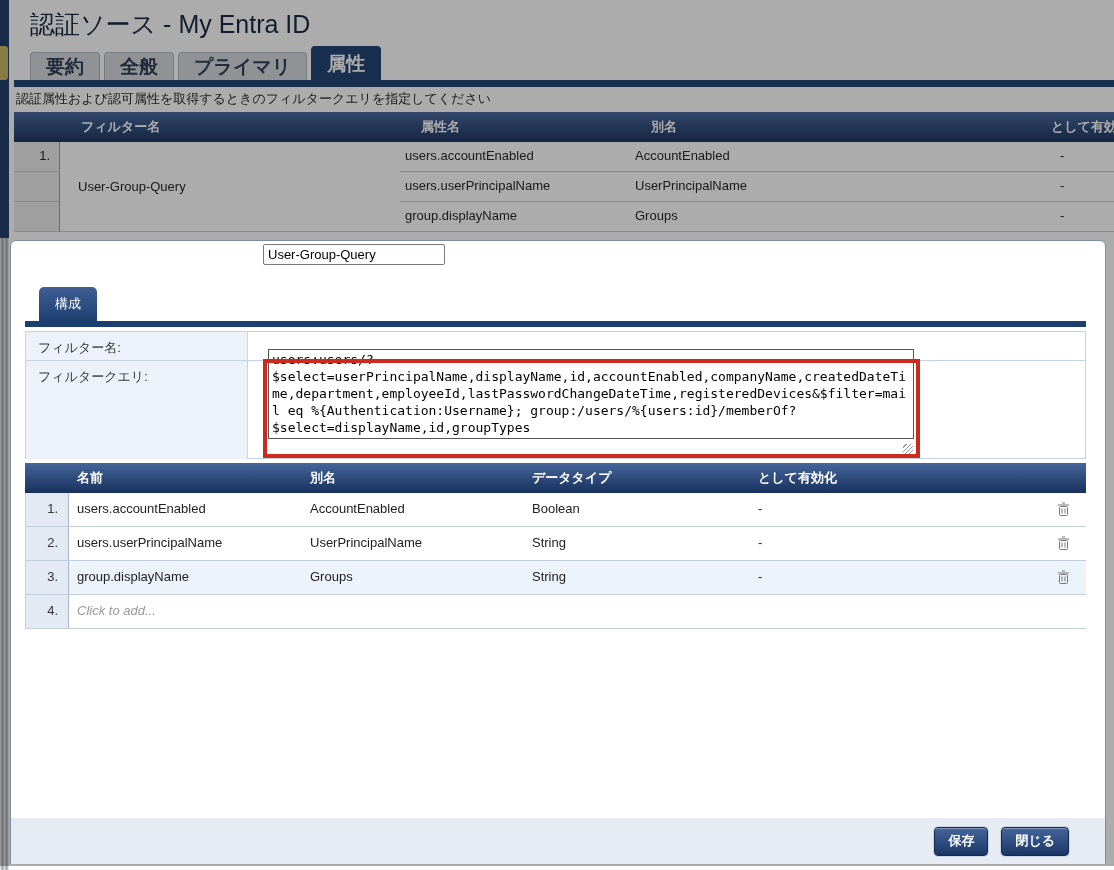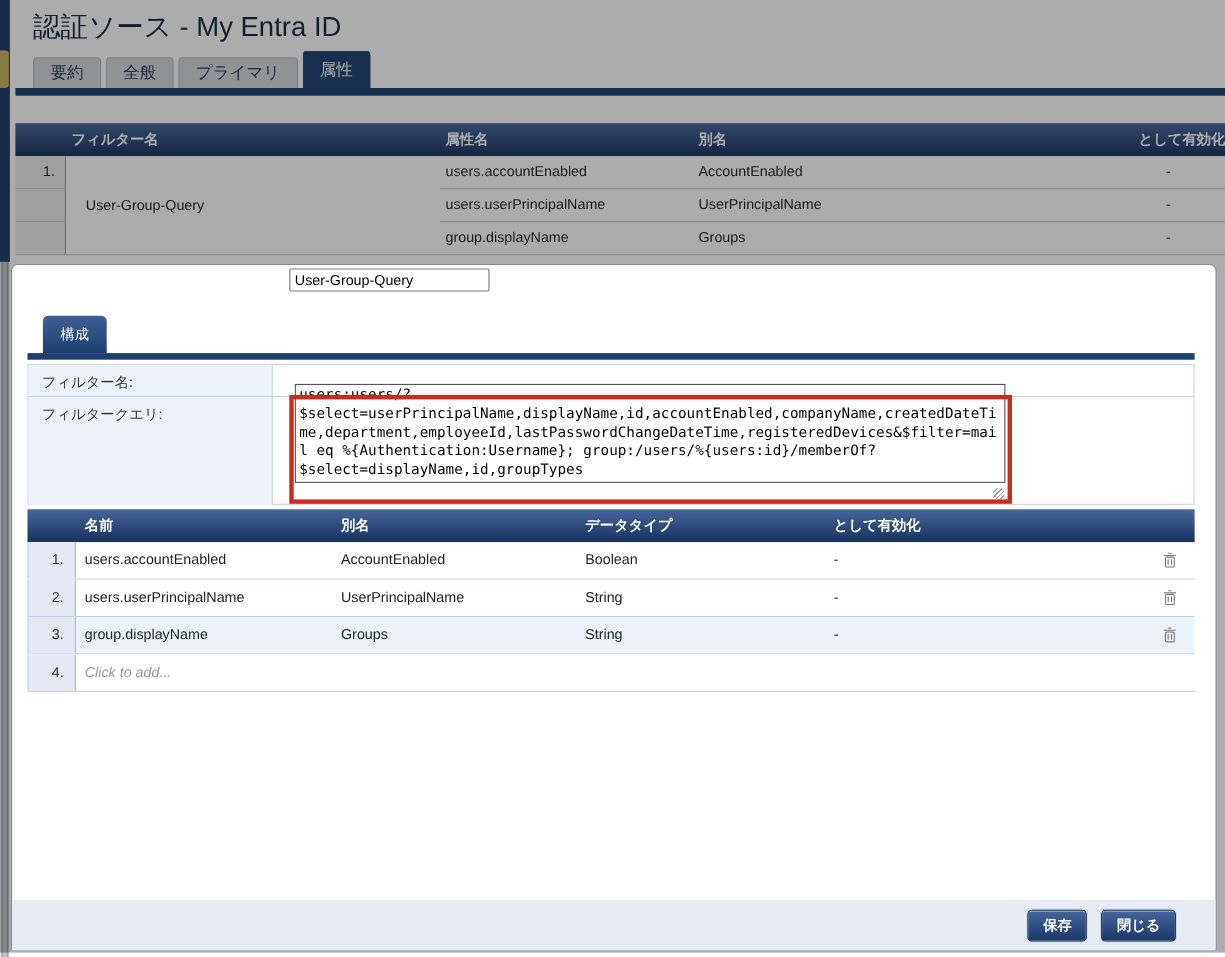--- a/index.html
+++ b/index.html
@@ -10,30 +10,30 @@
   .left-strip{position:absolute;left:0;top:0;width:9px;height:870px;
     background:linear-gradient(90deg,#ffffff 0,#9aa0a8 22%,#d5d8dc 50%,#9aa0a8 78%,#ffffff 100%);}
   .left-strip-top{position:absolute;left:0;top:0;width:9px;height:238px;background:#1c3a66;}
   .left-strip-gold{position:absolute;left:0;top:46px;width:8px;height:34px;background:#c9b65c;border-radius:0 3px 3px 0;}
 
   
   .page-title{position:absolute;left:30px;top:8px;font-size:25px;color:#14233c;}
   .tabs{position:absolute;left:30px;top:46px;height:34px;display:flex;align-items:flex-end;gap:4px;}
   .tab{display:flex;align-items:center;justify-content:center;height:27px;padding:0 15px;
        background:#d4d8de;border:1px solid #aeb3ba;border-bottom:none;border-radius:4px 4px 0 0;
-       font-size:15px;font-weight:normal;color:#2a3a52;cursor:pointer;}
+       font-size:19px;font-weight:bold;color:#2a3a52;cursor:pointer;}
   .tab.active{height:33px;background:#1d3f70;color:#fff;border-color:#1d3f70;}
   .tab-underline{position:absolute;left:14px;top:80px;width:1100px;height:7px;background:#1d3f70;}
   .bg-desc{position:absolute;left:16px;top:90px;font-size:13px;color:#1c1c1c;}
 
   .bg-table-header{position:absolute;left:14px;top:112px;width:1100px;height:30px;
        background:linear-gradient(#46659b,#16315c);display:grid;
        grid-template-columns:46px 340px 230px 340px 1fr;align-items:center;
        color:#fff;font-weight:bold;font-size:13px;}
-  .bg-th{padding-left:5px;white-space:nowrap;overflow:hidden;}
+  .bg-th{padding-left:5px;white-space:nowrap;overflow:hidden;margin-left:16px;}
   .bg-th.first{padding-left:0;}
   .bg-th.last{padding-left:65px;}
   .bg-table-rows{position:absolute;left:14px;top:142px;width:1100px;display:grid;
        grid-template-columns:46px 340px 230px 340px 1fr;grid-auto-rows:30px;
        font-size:13px;color:#222;background:#fff;}
   .bg-num{grid-column:1;background:#ececec;border-right:1px solid #9b9b9b;border-bottom:1px solid #c2cbd8;
        text-align:right;padding:6px 9px 0 0;box-sizing:border-box;}
   .bg-fname{grid-column:2;grid-row:1/4;display:flex;align-items:center;padding-left:18px;
        border-bottom:1px solid #c2cbd8;}
   .bg-cell{border-bottom:1px solid #c2cbd8;padding:6px 0 0 5px;box-sizing:border-box;}
@@ -105,20 +105,21 @@
   <div class="page-title">認証ソース - My Entra ID</div>
 
   <div class="tabs">
     <div class="tab">要約</div>
     <div class="tab">全般</div>
     <div class="tab">プライマリ</div>
     <div class="tab active">属性</div>
   </div>
   <div class="tab-underline"></div>
 
+  <div class="bg-desc">認証属性および認可属性を取得するときのフィルタークエリを指定してください</div>
 
   <div class="bg-table-header">
     <div class="bg-th first"></div>
     <div class="bg-th">フィルター名</div>
     <div class="bg-th">属性名</div>
     <div class="bg-th">別名</div>
     <div class="bg-th last">として有効化</div>
   </div>
 
   <div class="bg-table-rows">

